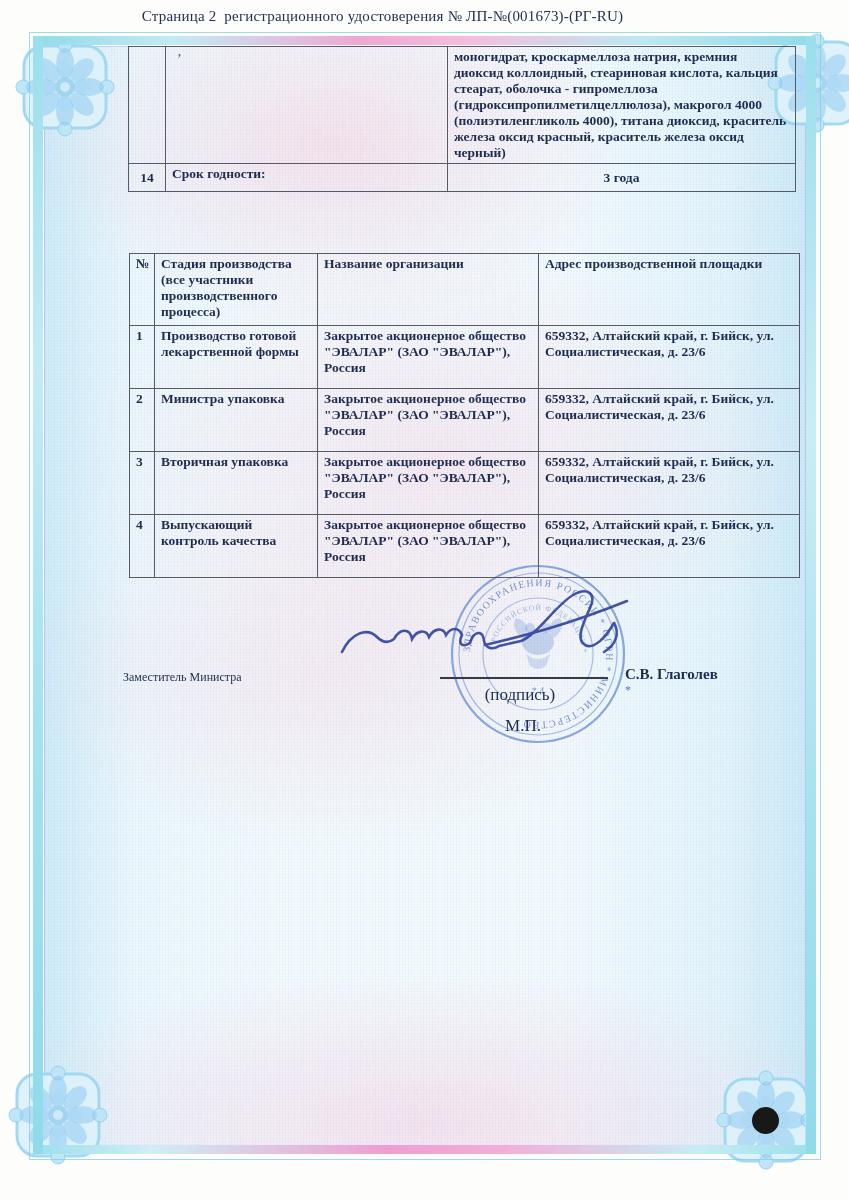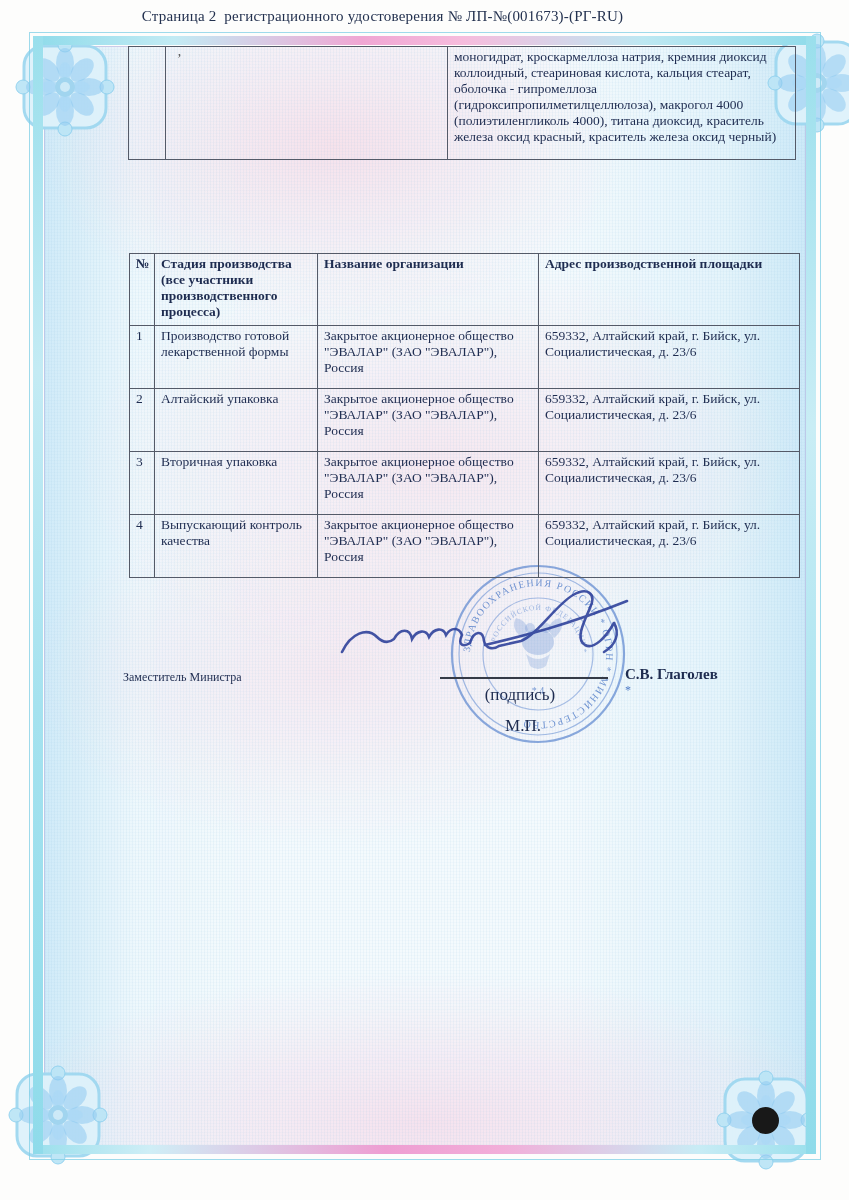--- a/index.html
+++ b/index.html
@@ -48,21 +48,21 @@
   .rosette{position:absolute;width:110px;height:110px;z-index:1;opacity:.95;}
   .rosette.tl{left:10px;top:32px;}
   .rosette.tr{left:762px;top:28px;}
   .rosette.bl{left:3px;top:1060px;}
   .rosette.br{left:711px;top:1065px;}
   .punch-dot{position:absolute;left:752px;top:1107px;width:27px;height:27px;border-radius:50%;
     background:#181818;z-index:5;}
   
   table{border-collapse:collapse;table-layout:fixed;background:transparent;}
   td,th{border:1px solid #545a68;vertical-align:top;padding:2px 6px;
-    font-size:13.5px;line-height:16px;font-weight:normal;text-align:left;color:#1e2c50;}
+    font-size:13.5px;line-height:16px;font-weight:bold;text-align:left;color:#1e2c50;}
   .mini-table{position:absolute;left:128px;top:46px;width:667px;z-index:3;}
   .mini-table .r1{height:113px;}
   .mini-table .r2{height:28px;}
   .cell-center{text-align:center;vertical-align:middle;}
   .cell-bold{font-weight:bold;}
   .intro{
     position:absolute;left:72px;top:201px;width:720px;text-align:center;
     font-size:13.5px;line-height:18px;z-index:3;
   }
   .main-table{position:absolute;left:129px;top:253px;width:670px;z-index:3;}
@@ -143,20 +143,25 @@
         <col style="width:37px">
         <col style="width:282px">
         <col style="width:348px">
       </colgroup>
     <tbody>
         <tr class="r1">
       <td></td>
       <td></td>
       <td>моногидрат, кроскармеллоза натрия, кремния диоксид коллоидный, стеариновая кислота, кальция стеарат, оболочка - гипромеллоза (гидроксипропилметилцеллюлоза), макрогол 4000 (полиэтиленгликоль 4000), титана диоксид, краситель железа оксид красный, краситель железа оксид черный)</td>
     </tr>
+    <tr class="r2">
+      <td class="cell-center cell-bold">14</td>
+      <td class="cell-bold">Срок годности:</td>
+      <td class="cell-center">3 года</td>
+    </tr>
   </tbody>
     </table>
   <div class="artifact">’</div>
 
   <div class="intro">
   </div>
 
   <table class="main-table">
     <colgroup>
         <col style="width:25px">
@@ -172,21 +177,21 @@
       <th>Адрес производственной площадки</th>
     </tr>
     <tr class="row">
       <td>1</td>
       <td>Производство готовой лекарственной формы</td>
       <td>Закрытое акционерное общество "ЭВАЛАР" (ЗАО "ЭВАЛАР"), Россия</td>
       <td>659332, Алтайский край, г. Бийск, ул. Социалистическая, д. 23/6</td>
     </tr>
     <tr class="row">
       <td>2</td>
-      <td>Алтайский упаковка</td>
+      <td>Министра упаковка</td>
       <td>Закрытое акционерное общество "ЭВАЛАР" (ЗАО "ЭВАЛАР"), Россия</td>
       <td>659332, Алтайский край, г. Бийск, ул. Социалистическая, д. 23/6</td>
     </tr>
     <tr class="row">
       <td>3</td>
       <td>Вторичная упаковка</td>
       <td>Закрытое акционерное общество "ЭВАЛАР" (ЗАО "ЭВАЛАР"), Россия</td>
       <td>659332, Алтайский край, г. Бийск, ул. Социалистическая, д. 23/6</td>
     </tr>
     <tr class="row">

